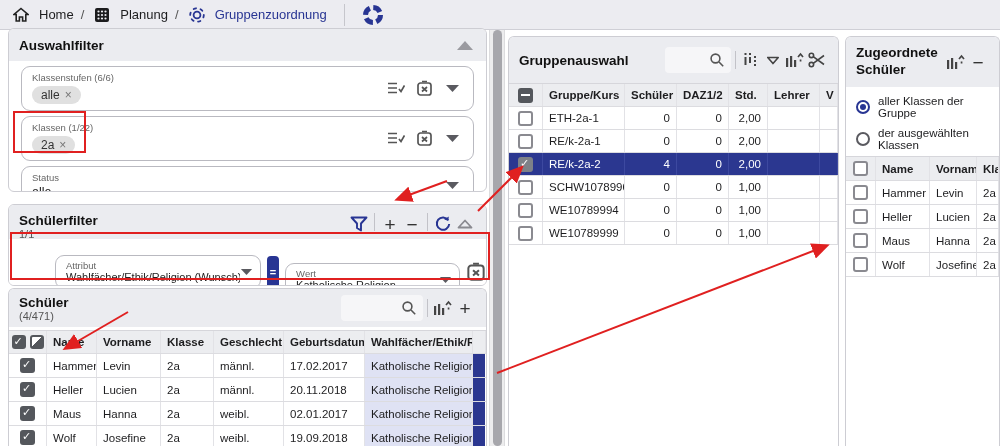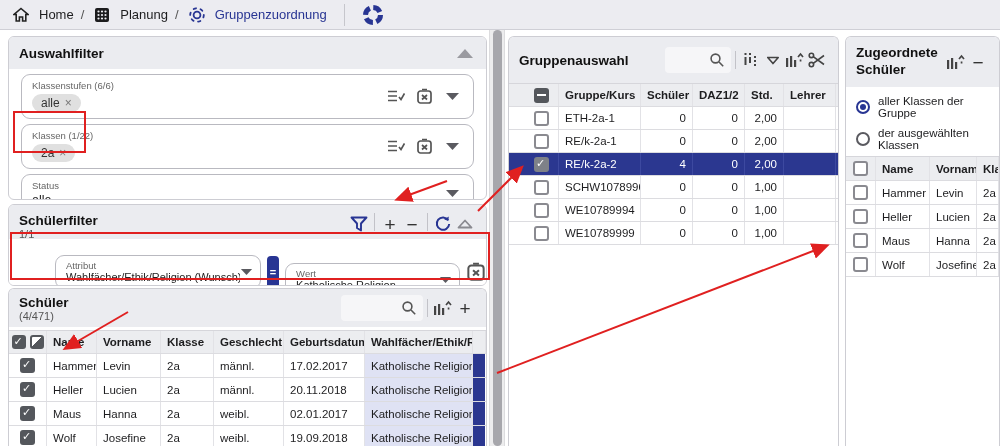--- a/index.html
+++ b/index.html
@@ -78,38 +78,38 @@
   
   .vscroll { position:absolute; left:489px; top:30px; width:16px; height:416px; background:#ededee;
     border-left:1px solid #dcdcde; border-right:1px solid #dcdcde; }
   .vscroll .thumb { position:absolute; left:3px; top:0px; width:9px; height:416px; background:#a7a7ac; border-radius:5px; }
 
   
   .anno-rect { position:absolute; border:2px solid #e02020; pointer-events:none; }
   .overlay { position:absolute; left:0; top:0; width:1000px; height:446px; pointer-events:none; }
 
   
-  #auswahlfilter { left:8px; top:36px; width:479px; height:164px; border-radius:6px; }
+  #auswahlfilter { left:8px; top:28px; width:479px; height:164px; border-radius:6px; }
   #auswahlfilter .card-header { height:32px; }
   #schuelerfilter { left:8px; top:204px; width:479px; height:82px; }
   #schuelerfilter .card-header { height:34px; align-items:flex-start; padding-top:8px; }
   #schueler-card { left:8px; top:288px; width:479px; height:158px; border-bottom:none; border-radius:6px 6px 0 0; }
   #schueler-card .card-header { height:38px; }
   #gruppen-card { left:508px; top:36px; width:331px; height:410px; border-bottom:none; border-radius:6px 6px 0 0; }
   #gruppen-card .card-header { height:46px; }
   #zuge-card { left:845px; top:36px; width:155px; height:410px; border-bottom:none; border-radius:6px 6px 0 0; }
   #zuge-card .card-header { height:50px; }
   #zuge-card .card-title { width:86px; line-height:1.25; }
 
   .grid-left { grid-template-columns:38px 50px 64px 53px 70px 81px 108px 11px; }
   .grid-mid  { grid-template-columns:34px 82px 52px 52px 39px 52px 1fr; }
   .grid-right{ grid-template-columns:30px 54px 47px 1fr; }
   .sliver-blue { background:#2b3790; border-right:none; }
   .rowset .trow { height:24px; }
-  #gruppen-tbl .trow { height:23px;padding-left:16px; }
+  #gruppen-tbl .trow { height:23px; }
   #zuge-tbl .trow { height:24px; }
   svg.ic { display:block; }
 </style>
 </head>
 <body>
 
 <div class="topbar">
   <span class="iconbtn">
     <svg class="ic" width="16" height="16" viewBox="0 0 16 16">
         <path d="M8 1.5 L15 7.5 H12.8 V14 H9.6 V10 H6.4 V14 H3.2 V7.5 H1 Z" fill="none" stroke="#222" stroke-width="1.6"></path>

